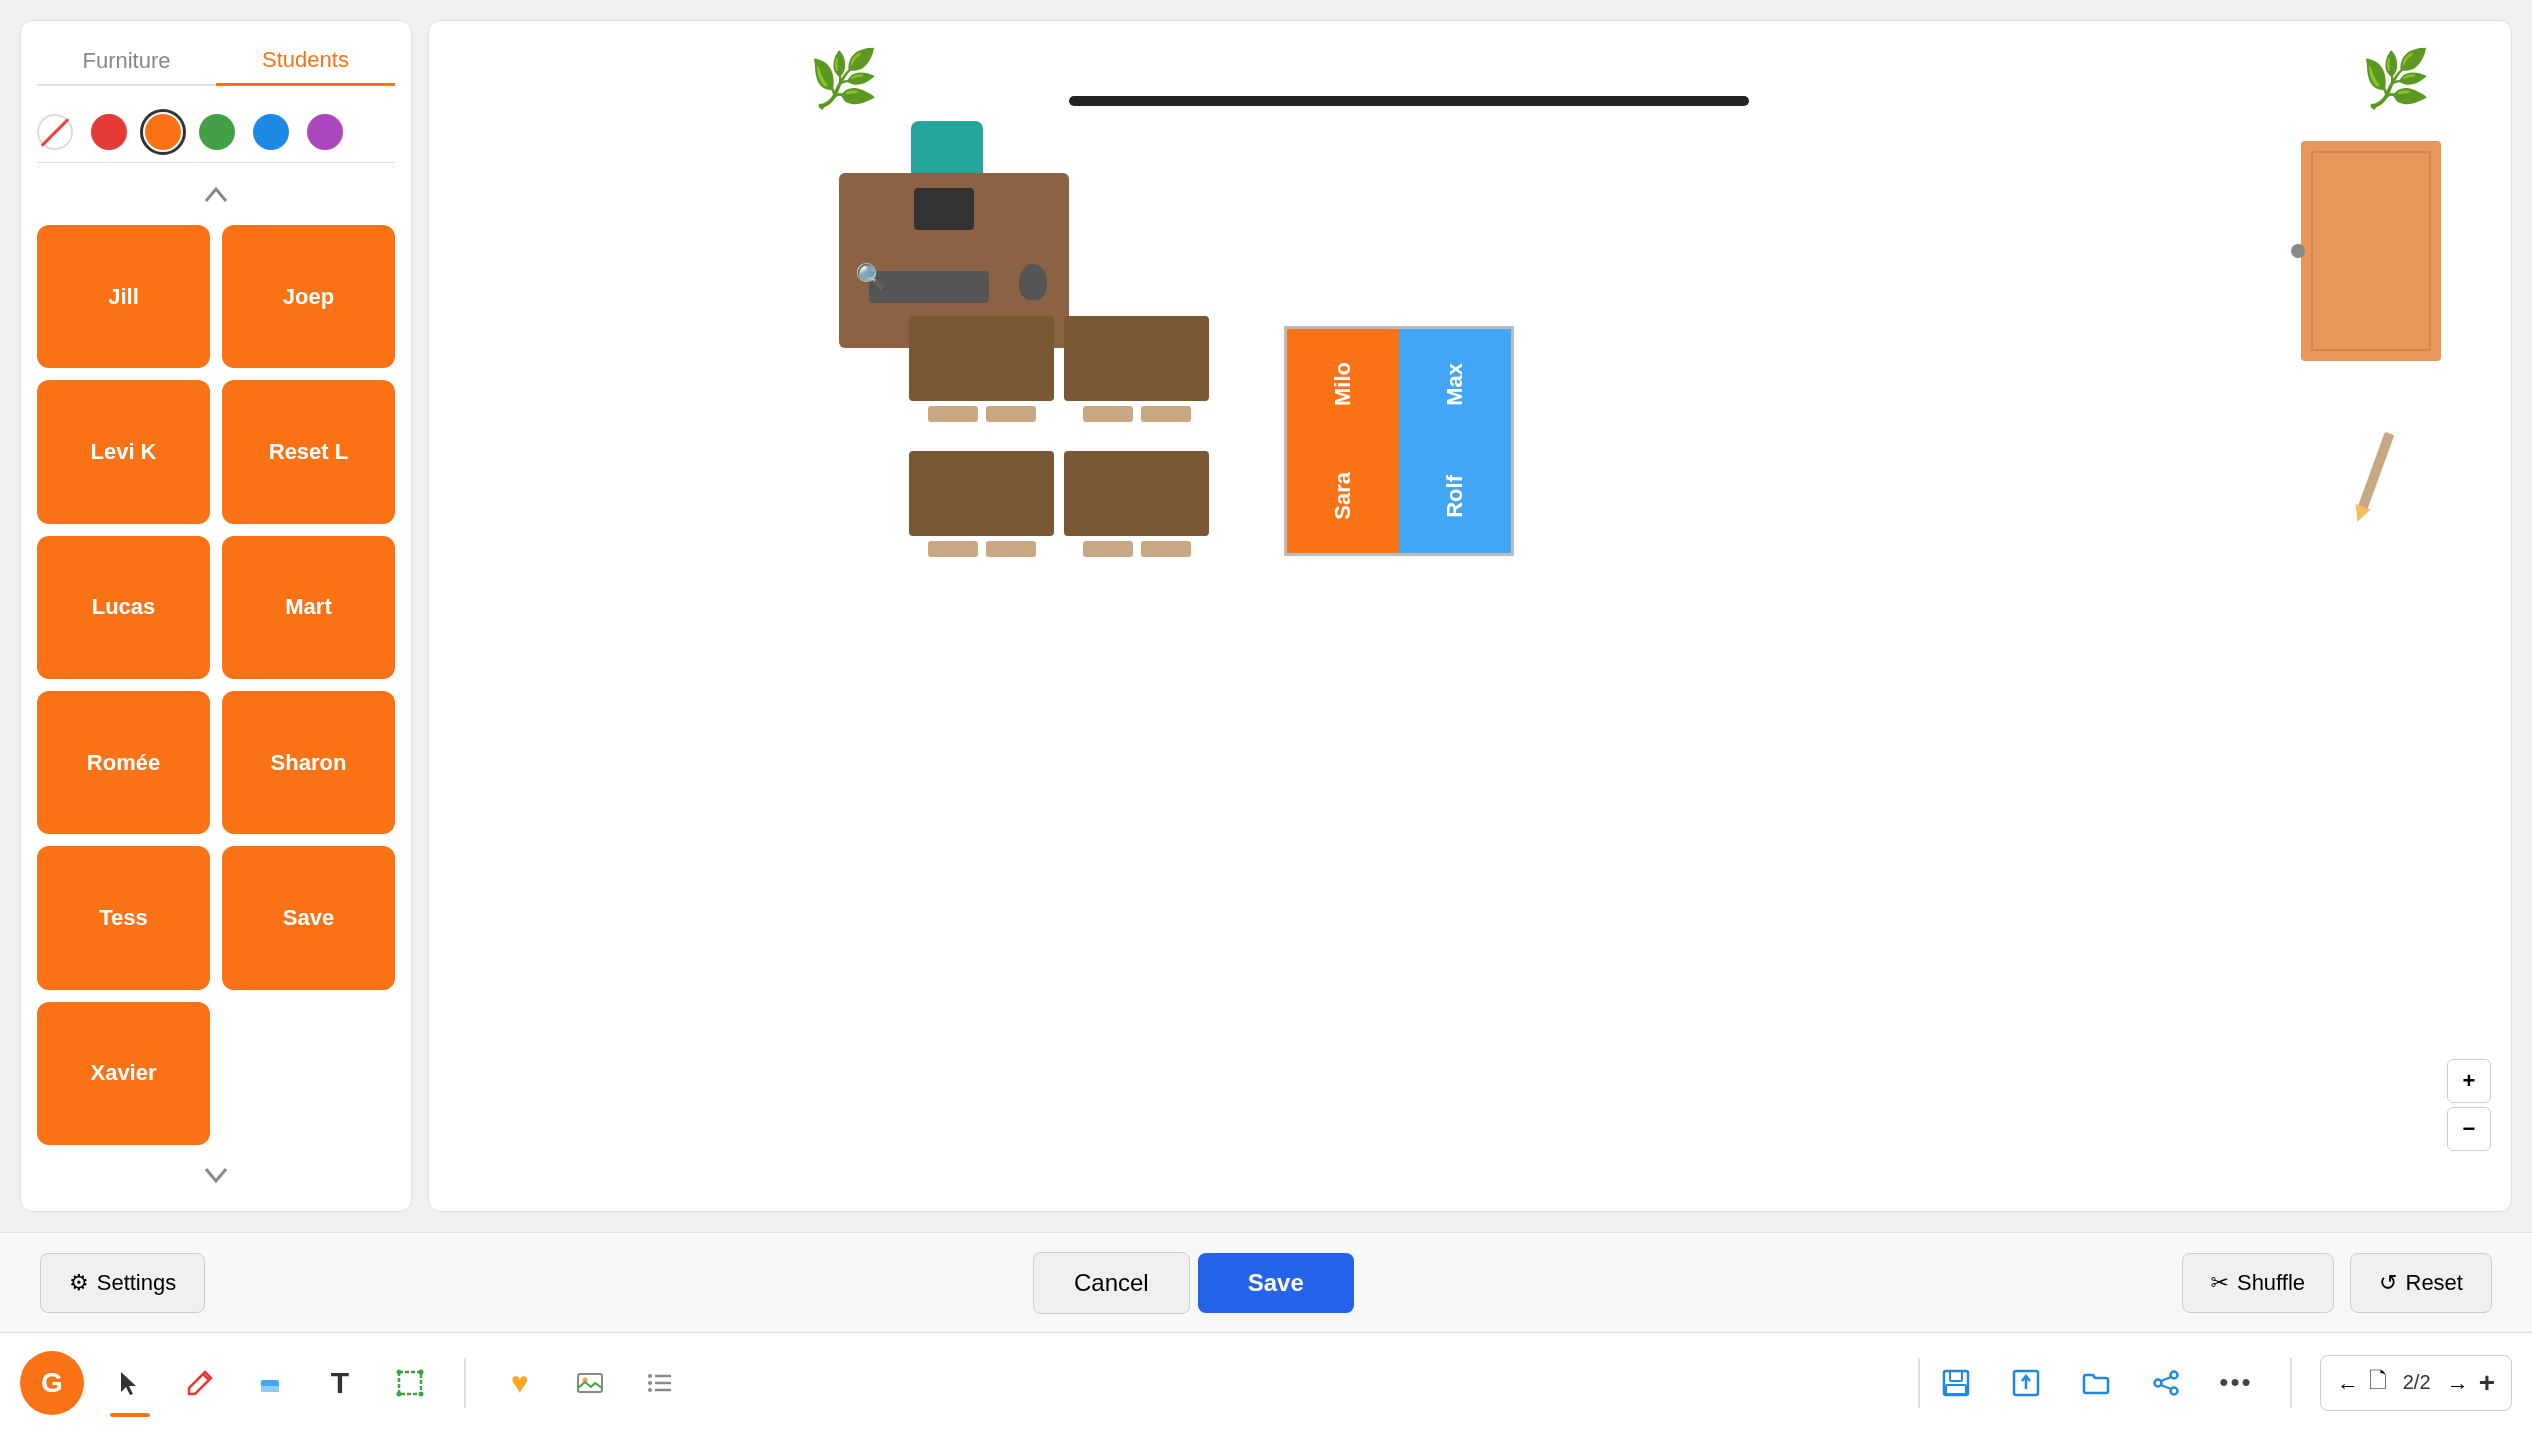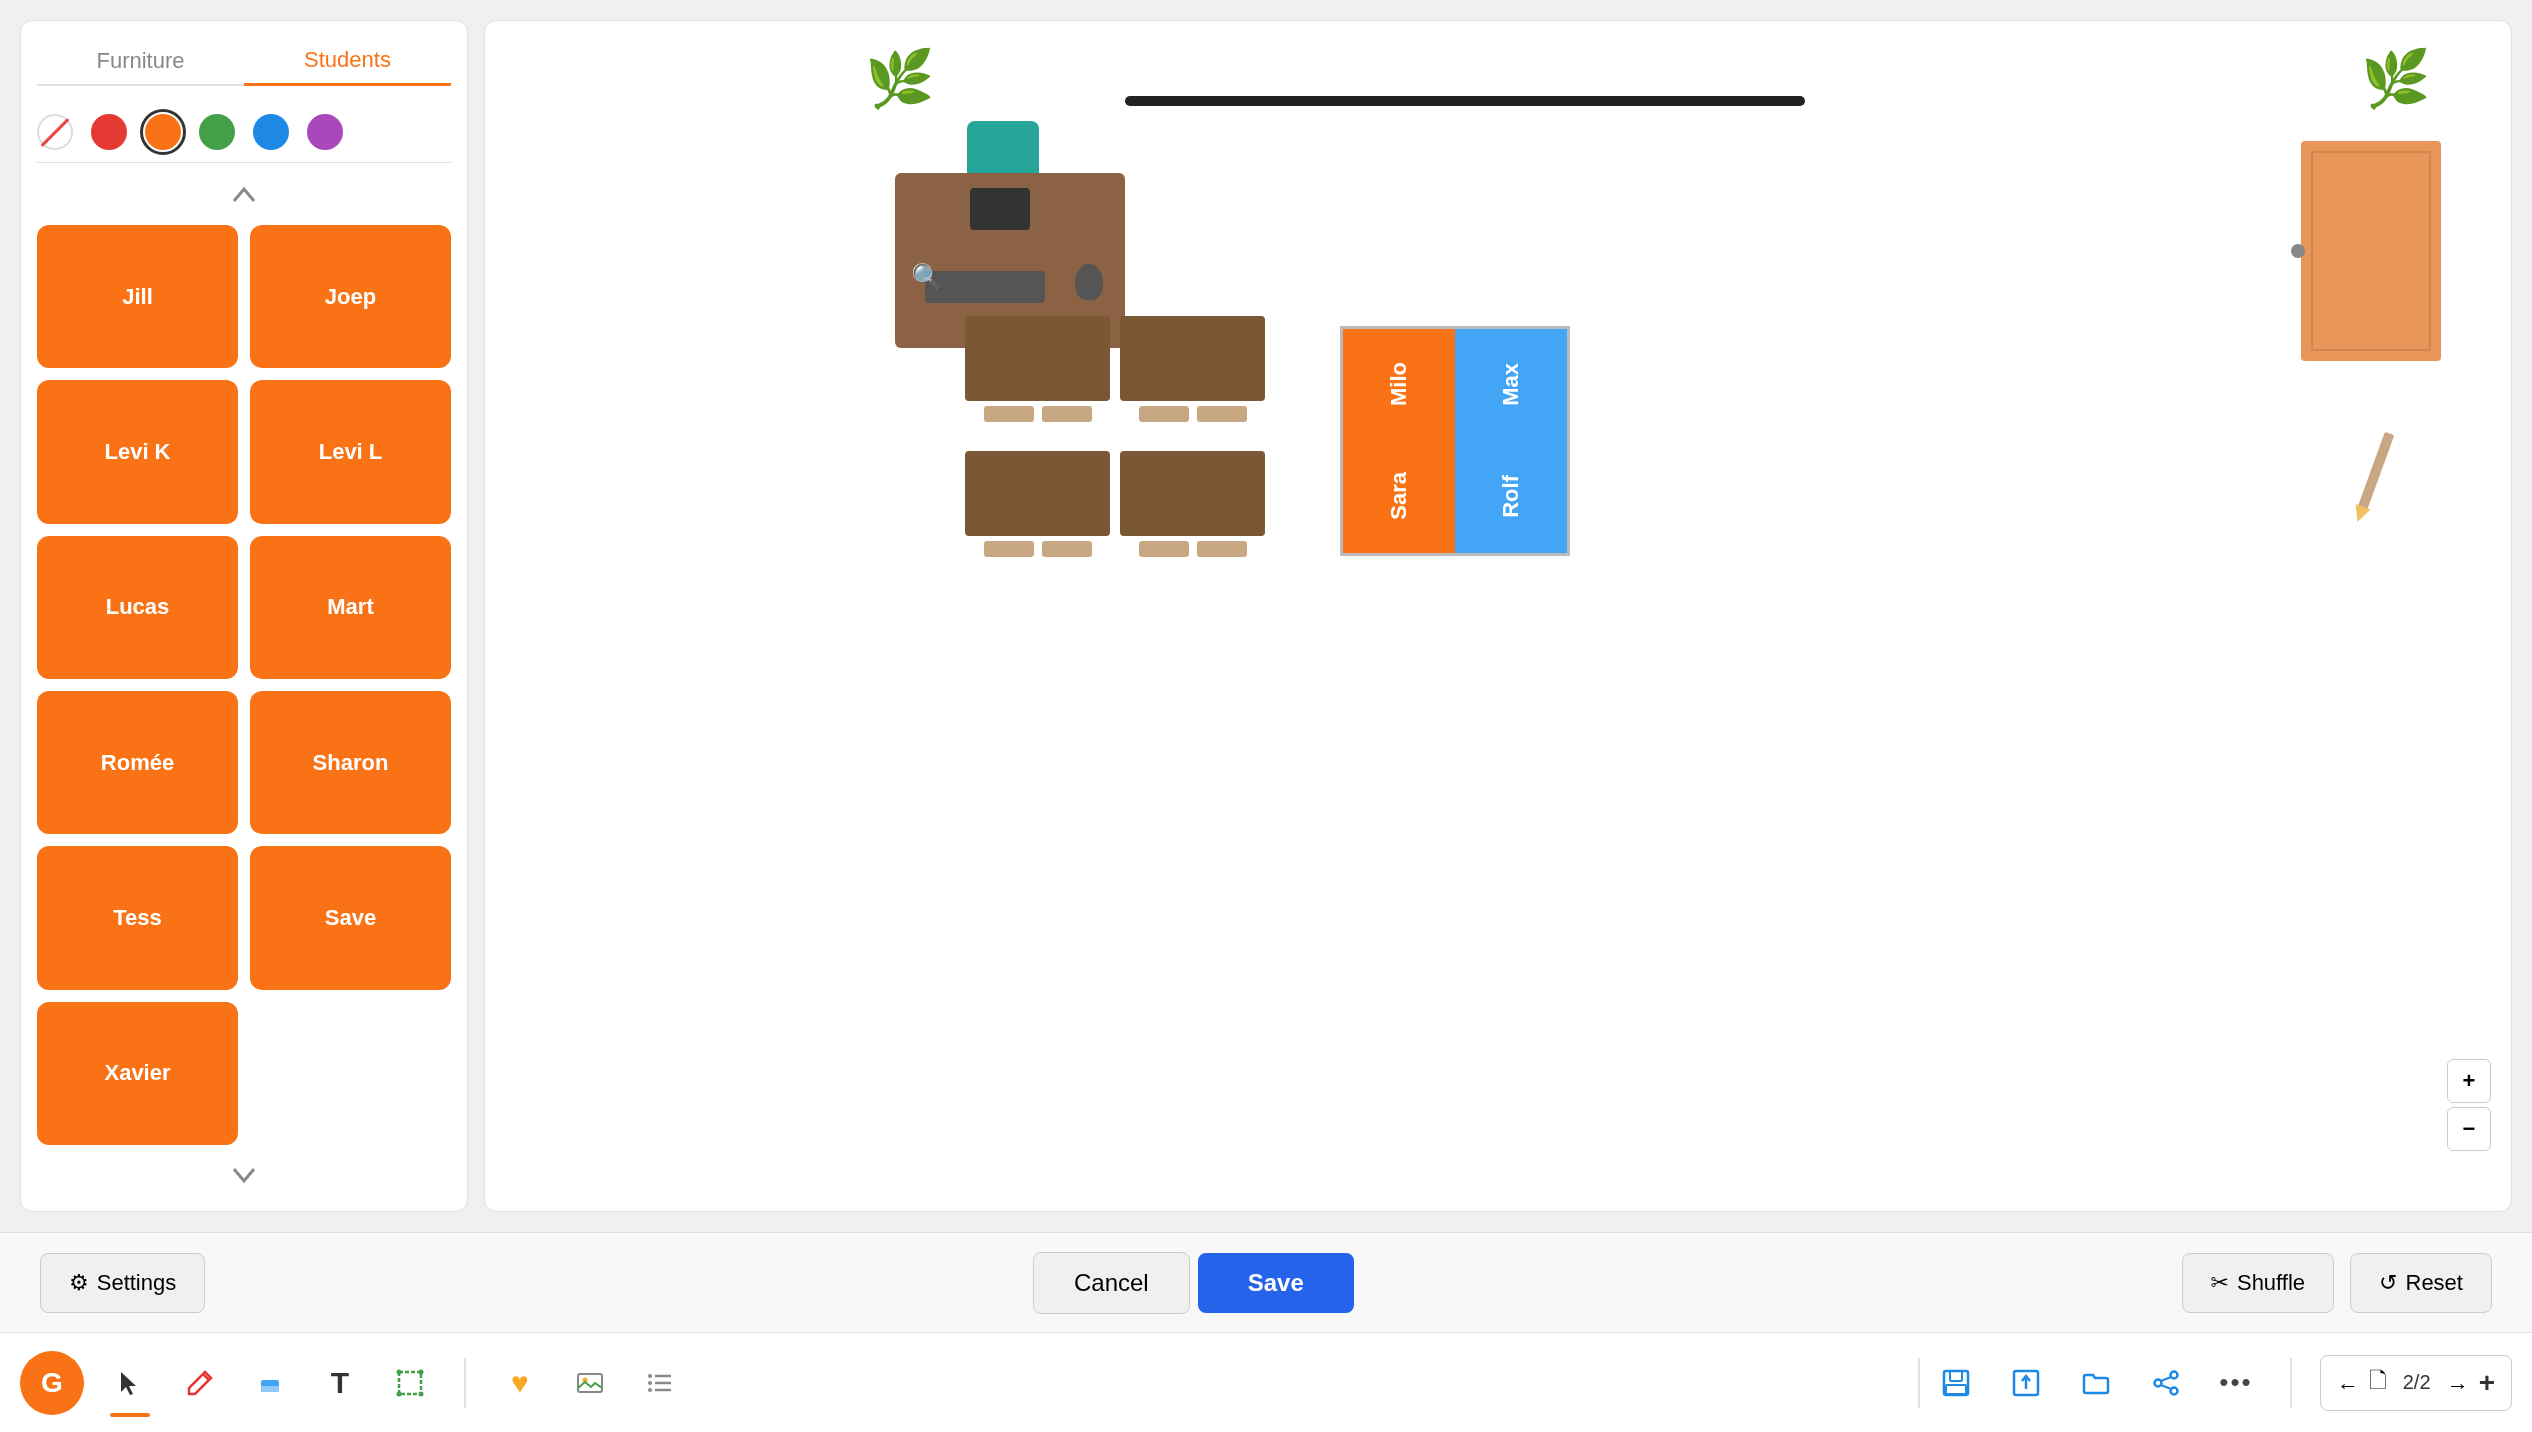--- a/index.html
+++ b/index.html
@@ -4,21 +4,21 @@
   <style>
     * { box-sizing: border-box; margin: 0; padding: 0; }
     body { font-family: 'Segoe UI', Arial, sans-serif; background: #f0f0f0; width: 2532px; height: 1432px; overflow: hidden; }
 
     .app-container { display: flex; flex-direction: column; height: 100%; }
 
     
     .main-area { display: flex; flex: 1; padding: 20px; gap: 16px; }
 
     
-    .left-panel { width: 448px; background: #fff; border-radius: 12px; border: 1px solid #e0e0e0; display: flex; flex-direction: column; padding: 16px; }
+    .left-panel { width: 392px; background: #fff; border-radius: 12px; border: 1px solid #e0e0e0; display: flex; flex-direction: column; padding: 16px; }
     .tab-row { display: flex; gap: 0; margin-bottom: 16px; border-bottom: 2px solid #e0e0e0; padding-bottom: 0; }
     .tab-btn { flex: 1; background: none; border: none; padding: 10px 16px; font-size: 22px; cursor: pointer; color: #888; font-weight: 500; }
     .tab-btn.active { color: #f97316; border-bottom: 3px solid #f97316; margin-bottom: -2px; }
     .color-row { display: flex; gap: 18px; align-items: center; padding: 12px 0; border-bottom: 1px solid #e0e0e0; margin-bottom: 12px; }
     .color-dot { width: 36px; height: 36px; border-radius: 50%; cursor: pointer; display: flex; align-items: center; justify-content: center; }
     .color-dot.no-color { background: #fff; border: 2px solid #ddd; position: relative; }
     .color-dot.no-color::after { content: ''; position: absolute; width: 38px; height: 3px; background: #e44; transform: rotate(-45deg); border-radius: 2px; }
     .color-dot.active { outline: 3px solid #333; outline-offset: 2px; }
 
     .chevron-btn { background: none; border: none; cursor: pointer; display: flex; align-items: center; justify-content: center; padding: 4px; }
@@ -83,21 +83,21 @@
         <button class="chevron-btn">
           <svg viewBox="0 0 32 32" fill="none" stroke="#888" stroke-width="3">
               <polyline points="6,22 16,10 26,22"></polyline>
             </svg>
         </button>
       </div>
       <div class="students-grid">
         <button class="student-btn">Jill</button>
         <button class="student-btn">Joep</button>
         <button class="student-btn">Levi K</button>
-        <button class="student-btn">Levi L</button>
+        <button class="student-btn">Reset L</button>
         <button class="student-btn">Lucas</button>
         <button class="student-btn">Mart</button>
         <button class="student-btn">Romée</button>
         <button class="student-btn">Sharon</button>
         <button class="student-btn">Tess</button>
         <button class="student-btn">Save</button>
         <button class="student-btn">Xavier</button>
       </div>
       <div style="display:flex;justify-content:center;margin-top:10px;">
         <button class="chevron-btn">

